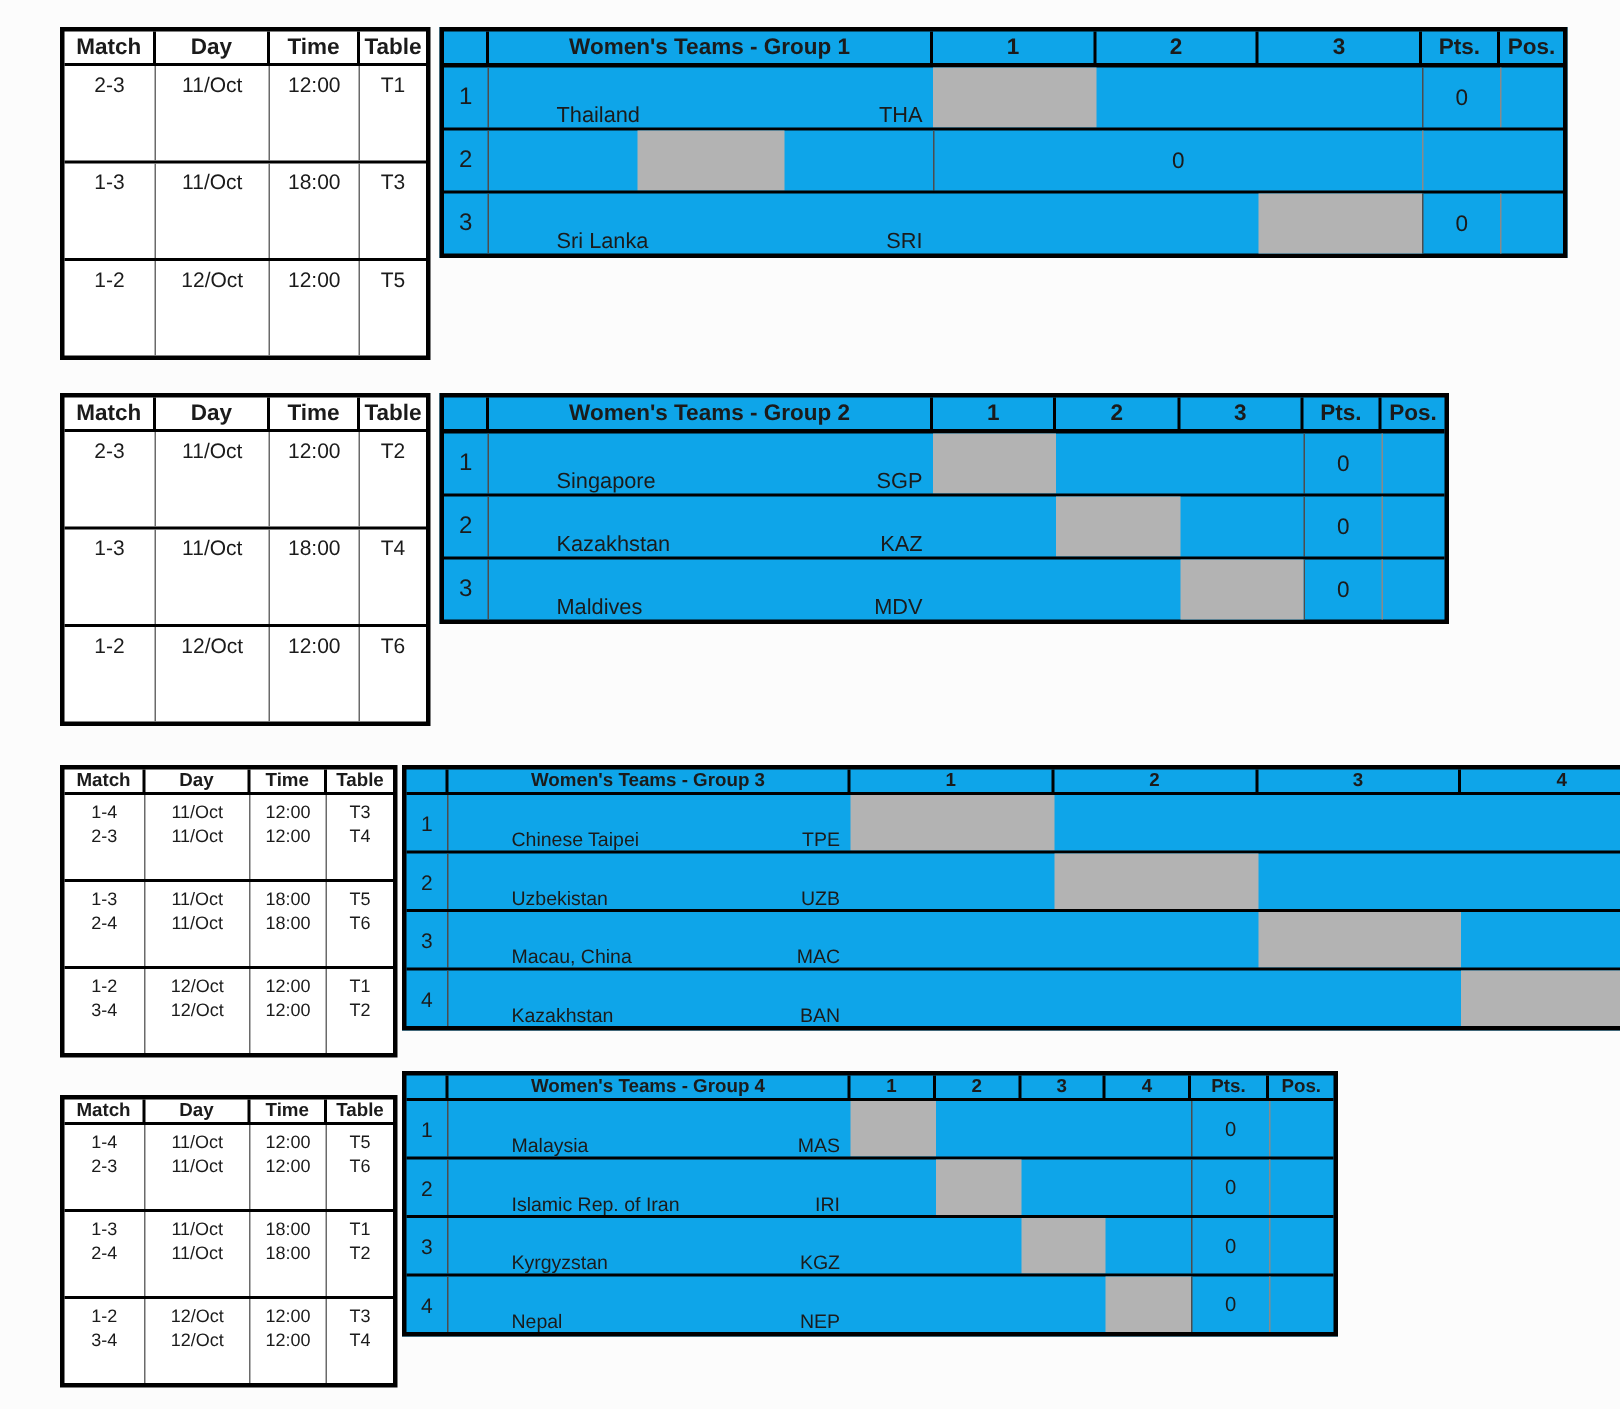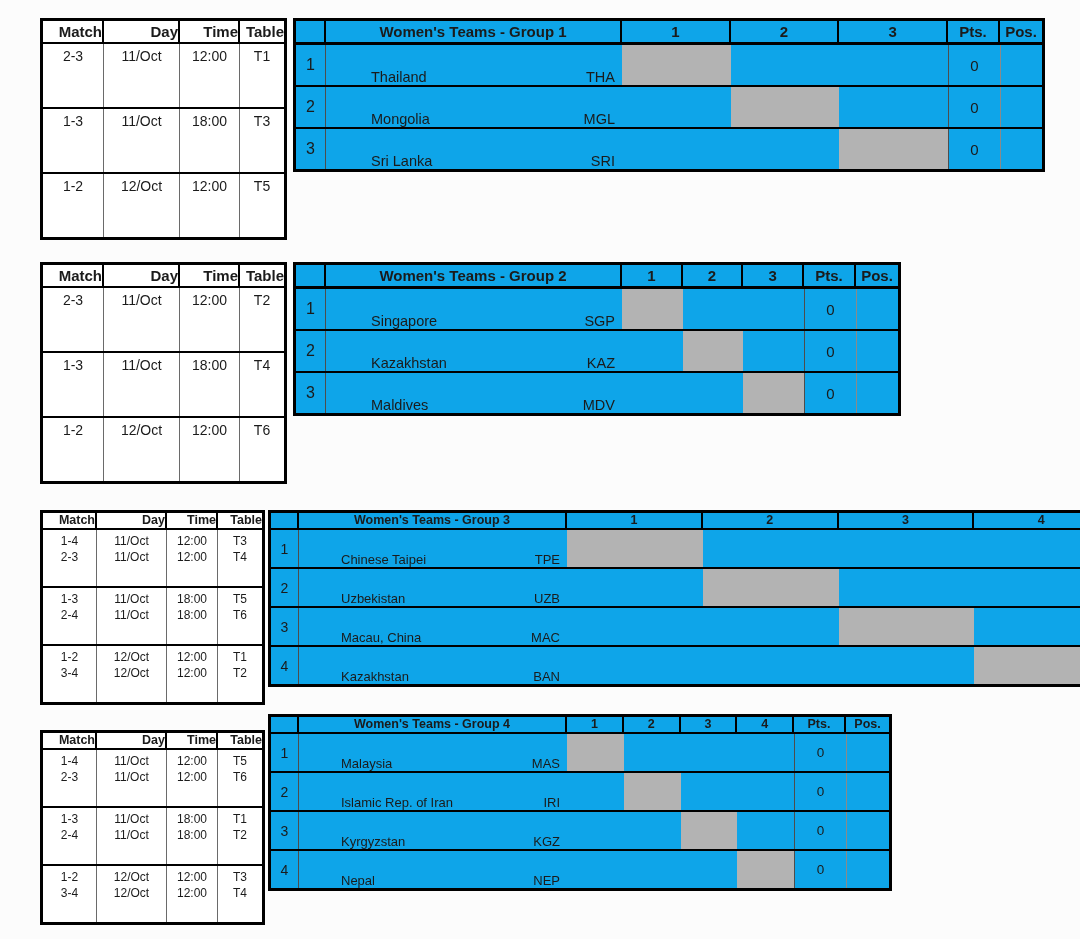--- a/index.html
+++ b/index.html
@@ -13,21 +13,21 @@
   .page{position:absolute;inset:0;}
 
   
   .sched{position:absolute;background:#fff;border:3px solid #000;box-sizing:border-box;}
   .sched-grid{display:grid;}
   .lg .sched-grid{grid-template-columns:61px 76px 60px 1fr;}
   .sm .sched-grid{grid-template-columns:54px 70px 51px 1fr;}
   .sched-head{border-bottom:2px solid #000;font-weight:700;}
   .lg .sched-head{height:21px;font-size:15px;line-height:21px;}
   .sm .sched-head{height:15px;font-size:12.5px;line-height:15px;}
-  .sched-head-cell{text-align:right;border-right:2px solid #000;overflow:hidden;}
+  .sched-head-cell{text-align:center;border-right:2px solid #000;overflow:hidden;}
   .sched-head-cell:last-child{border-right:none;}
   .sched-block + .sched-block{border-top:2px solid #000;}
   .lg .sched-block{height:63px;}
   .sm .sched-block{height:56px;}
   .sched-cell{border-right:1px solid #6a6a6a;text-align:center;padding-top:3px;}
   .sched-cell:last-child{border-right:none;}
   .lg .sched-line{font-size:14px;line-height:19px;}
   .sm .sched-line{font-size:12px;line-height:16px;}
 
   
@@ -125,24 +125,20 @@
           <div style="display: inline;">THA</div>
         </div>
         <div class="match-area">
           <div class="self-cell" style="background: rgb(179, 179, 179); left: calc(0%); width: calc(33.3333%);"></div>
         </div>
         <div class="pts-cell">0</div>
         <div class="pos-cell"></div>
       </div>
       <div class="stand-row" style="grid-template-columns: 30px 296px 1fr 52px 42px;">
         <div class="seed-cell">2</div>
-        <div class="team-cell">
-          <div style="display: inline;">Mongolia</div>
-          <div style="display: inline;">MGL</div>
-        </div>
         <div class="match-area">
           <div class="self-cell" style="background: rgb(179, 179, 179); left: calc(33.3333%); width: calc(33.3333%);"></div>
         </div>
         <div class="pts-cell">0</div>
         <div class="pos-cell"></div>
       </div>
       <div class="stand-row" style="grid-template-columns: 30px 296px 1fr 52px 42px;">
         <div class="seed-cell">3</div>
         <div class="team-cell">
           <div style="display: inline;">Sri Lanka</div>
@@ -198,21 +194,21 @@
           <div class="sched-line">12/Oct</div>
         </div>
         <div class="sched-cell">
           <div class="sched-line">12:00</div>
         </div>
         <div class="sched-cell">
           <div class="sched-line">T6</div>
         </div>
       </div>
     </div>
-    <div class="stand lg" style="left: 293px; top: 262px; width: 608px;">
+    <div class="stand lg" style="left: 293px; top: 262px; width: 673px;">
       <div class="stand-head" style="grid-template-columns: 30px 296px repeat(3, 1fr) 52px 42px;">
         <div class="stand-head-cell"></div>
         <div class="stand-head-cell">Women's Teams - Group 2</div>
         <div class="stand-head-cell">1</div>
         <div class="stand-head-cell">2</div>
         <div class="stand-head-cell">3</div>
         <div class="stand-head-cell">Pts.</div>
         <div class="stand-head-cell">Pos.</div>
       </div>
       <div class="stand-row" style="grid-template-columns: 30px 296px 1fr 52px 42px;">

